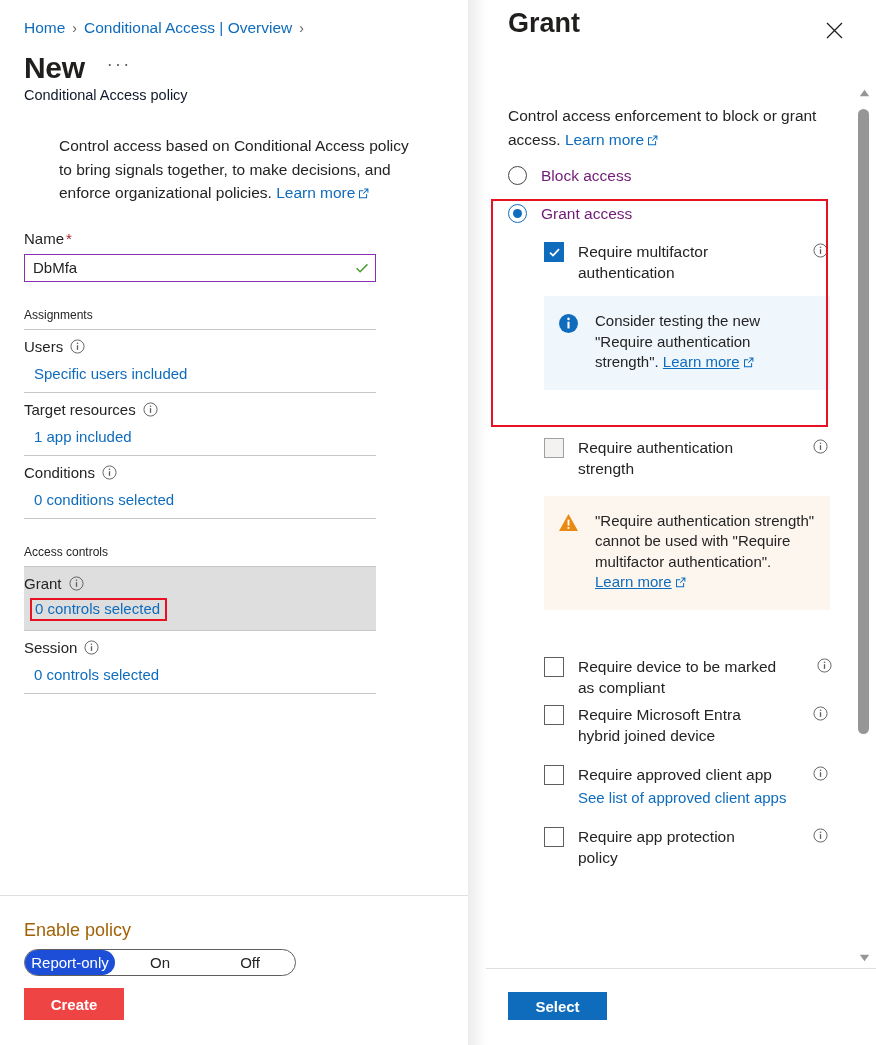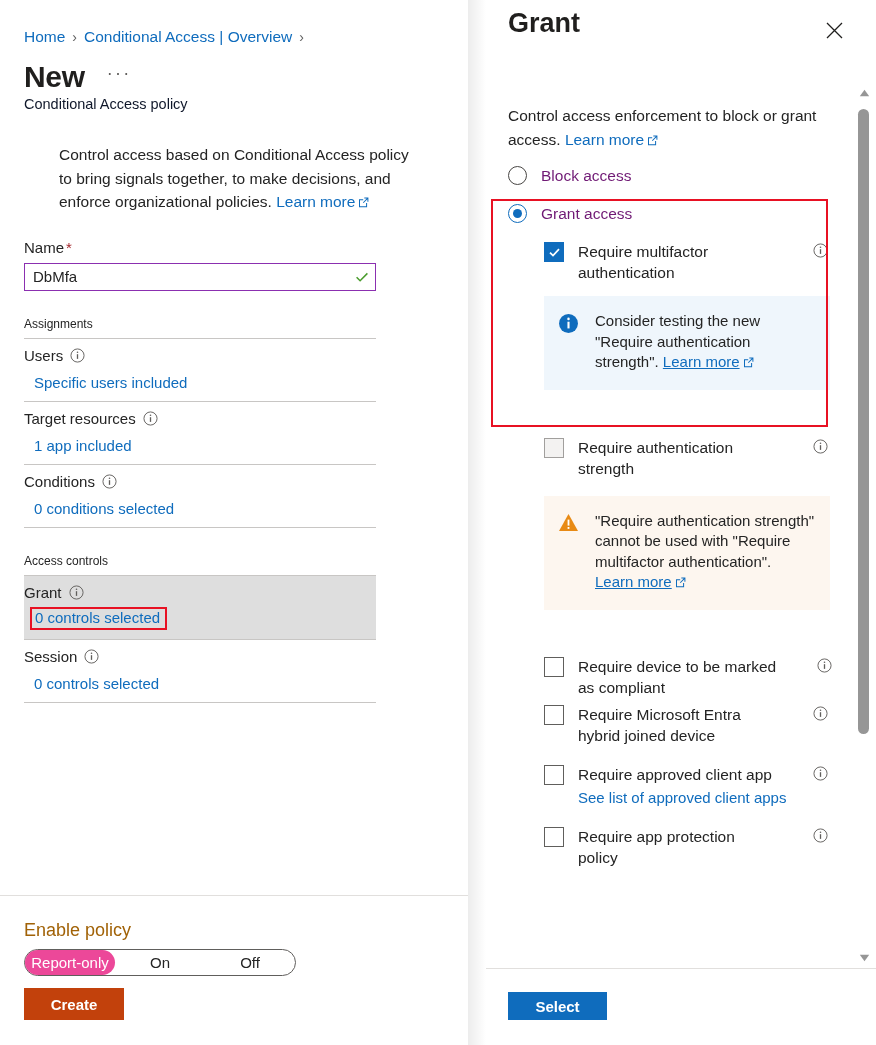--- a/index.html
+++ b/index.html
@@ -12,21 +12,21 @@
   }
   #root { position: relative; width: 876px; height: 1045px; }
 
   
   #left-panel {
     position: absolute; left: 0; top: 0;
     width: 468px; height: 1045px;
     background: #ffffff;
     overflow: hidden;
   }
-  .lp-inner { padding: 16px 0 0 24px; }
+  .lp-inner { padding: 7px 0 0 24px; }
 
   
   #breadcrumb {
     display: flex; align-items: center;
     font-size: 15.5px; line-height: 20px;
     padding-top: 11px; white-space: nowrap;
   }
   #breadcrumb a { color: #0f6cbd; text-decoration: none; cursor: pointer; }
   #breadcrumb .crumb-sep { color: #616161; margin: 0 7px; font-size: 14px; }
 
@@ -84,24 +84,24 @@
   #enable-label { font-size: 18px; color: #a16207; }
   #toggle-group {
     margin-top: 8px; width: 272px; height: 27px;
     border: 1px solid #605e5c; border-radius: 14px;
     display: flex; align-items: center; position: relative; background: #fff;
   }
   .toggle-opt {
     flex: 1; text-align: center; font-size: 15px; color: #242424;
     height: 25px; line-height: 25px; cursor: pointer; border-radius: 13px;
   }
-  .toggle-opt.active { background: #ec4899; color: #ffffff; }
+  .toggle-opt.active { background: #1d4ed8; color: #ffffff; }
   #create-btn {
     margin-top: 12px; width: 100px; height: 32px;
-    background: #c2410c; color: #fff; border: 0;
+    background: #ef4444; color: #fff; border: 0;
     font-family: inherit; font-size: 15px; font-weight: 600;
     cursor: pointer;
   }
 
   
   #panel-shadow {
     position: absolute; left: 468px; top: 0; width: 18px; height: 1045px;
     background: linear-gradient(to right, rgba(0,0,0,0.075), rgba(0,0,0,0));
     pointer-events: none;
   }

